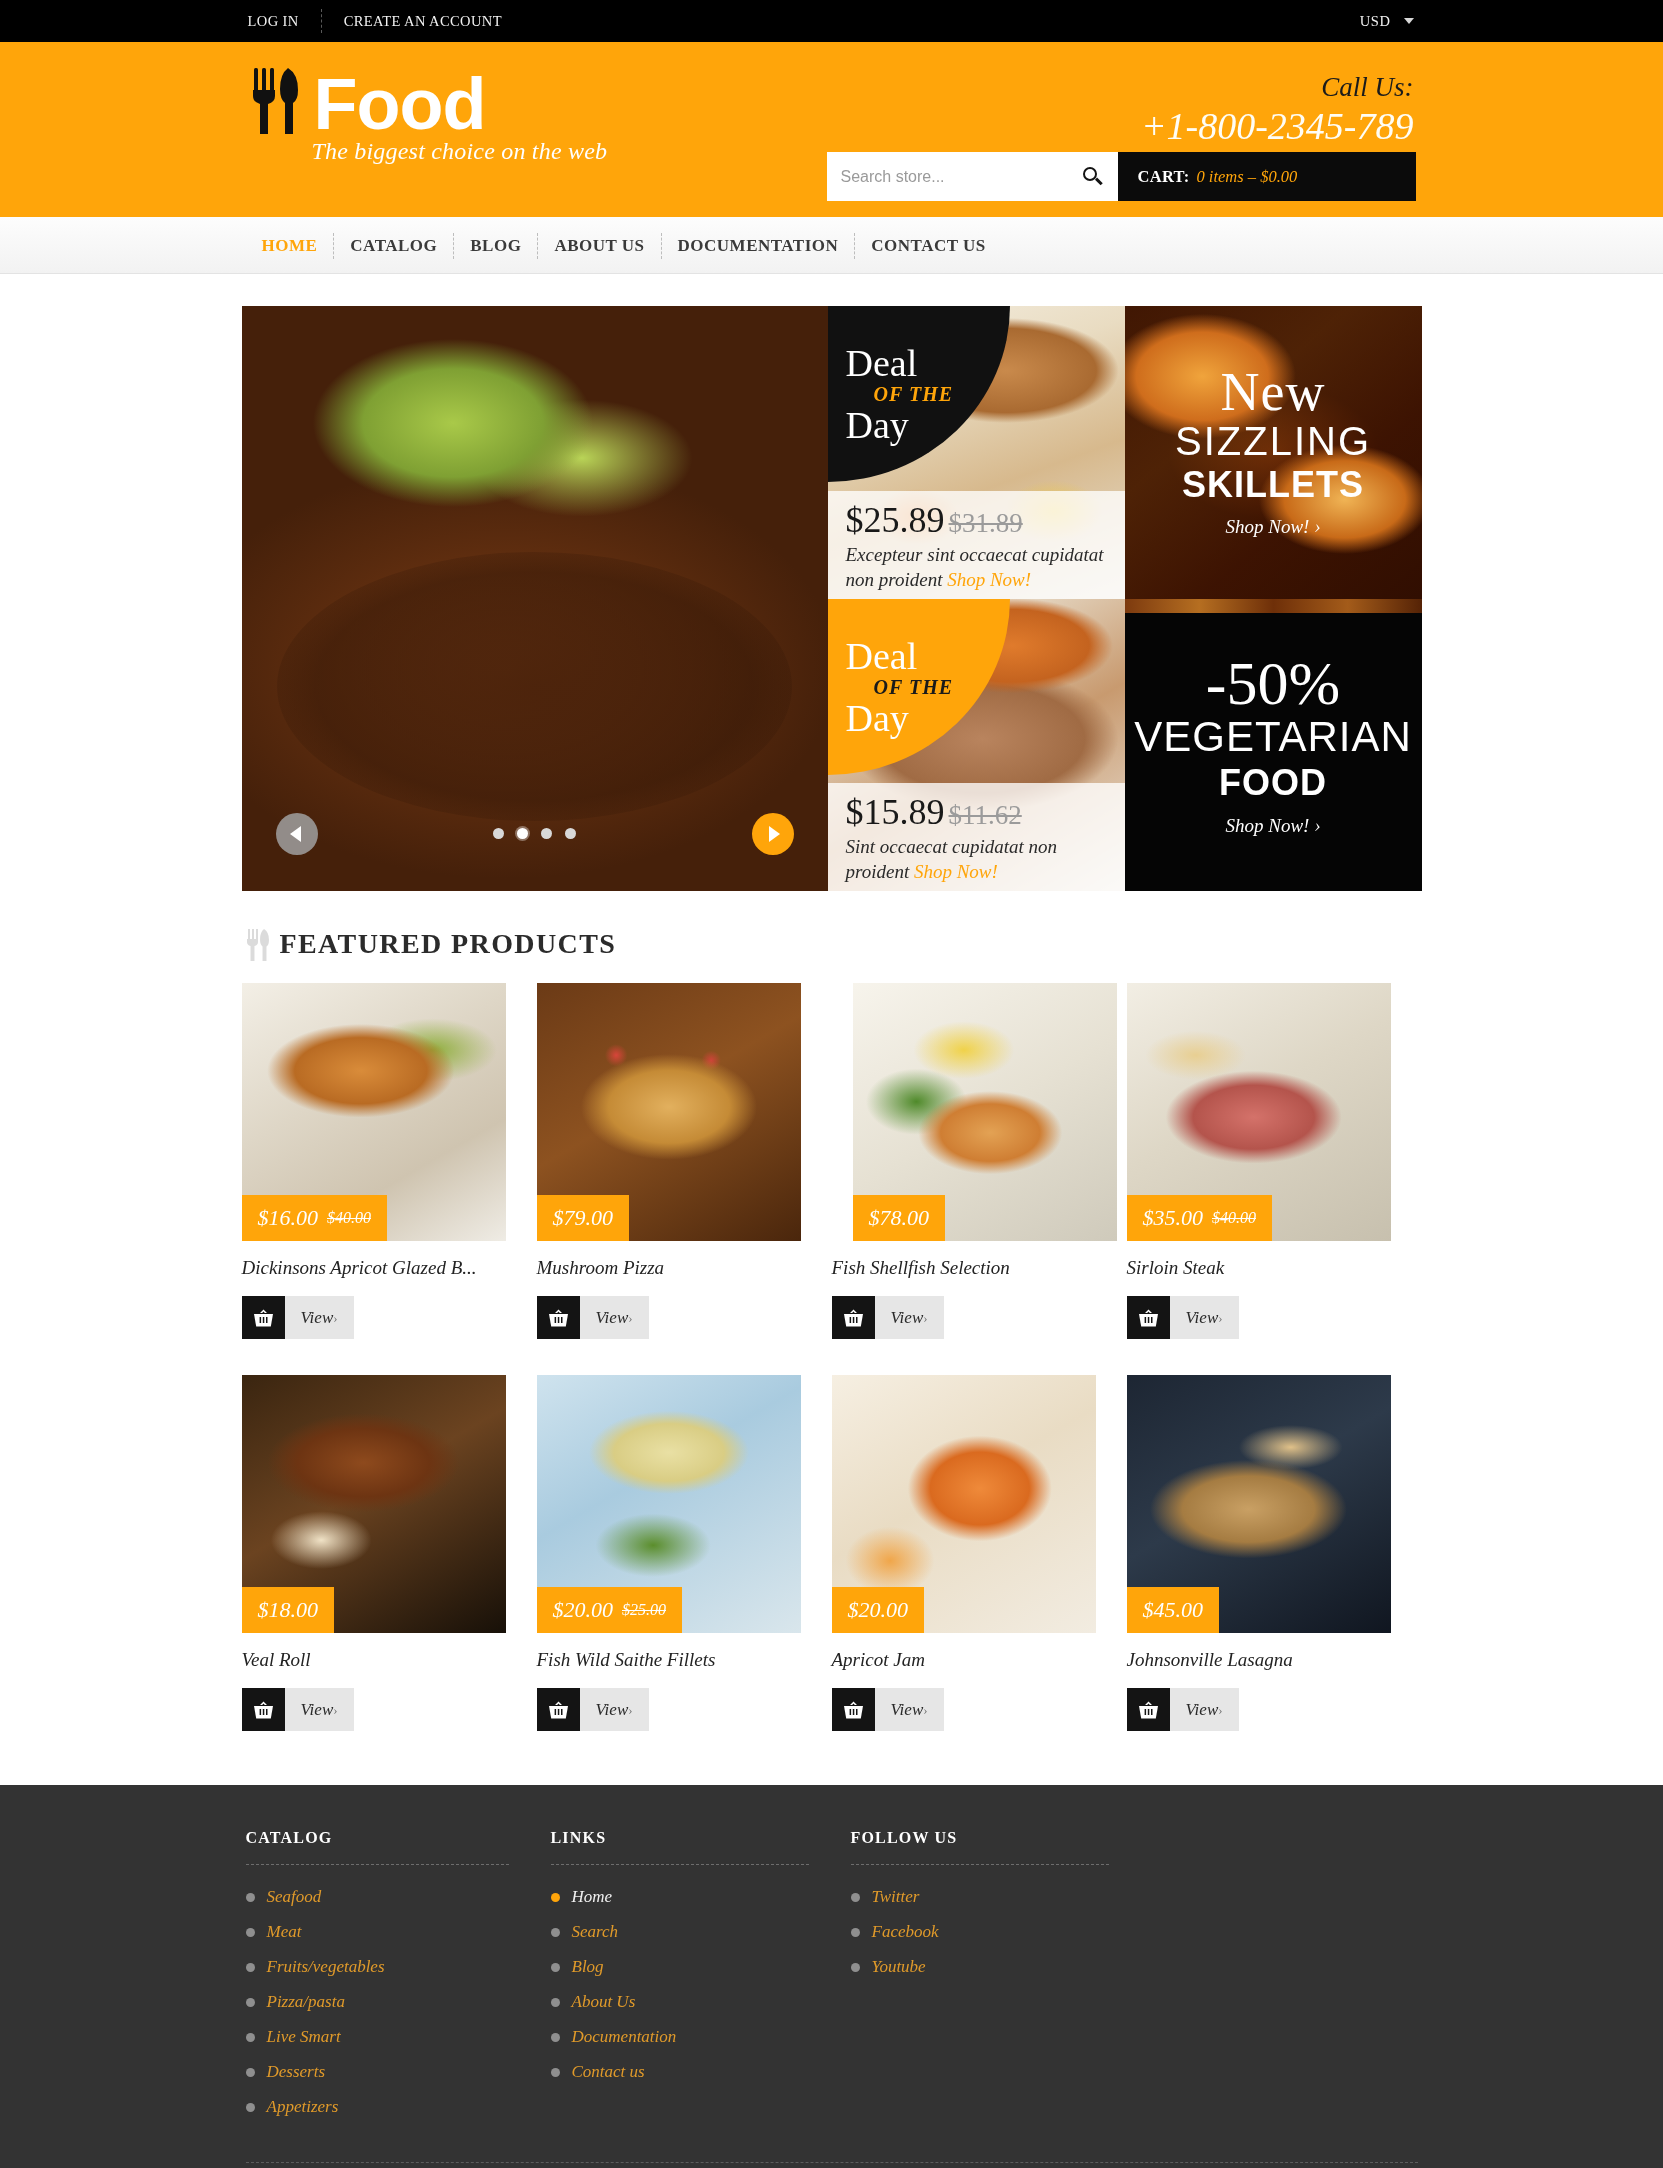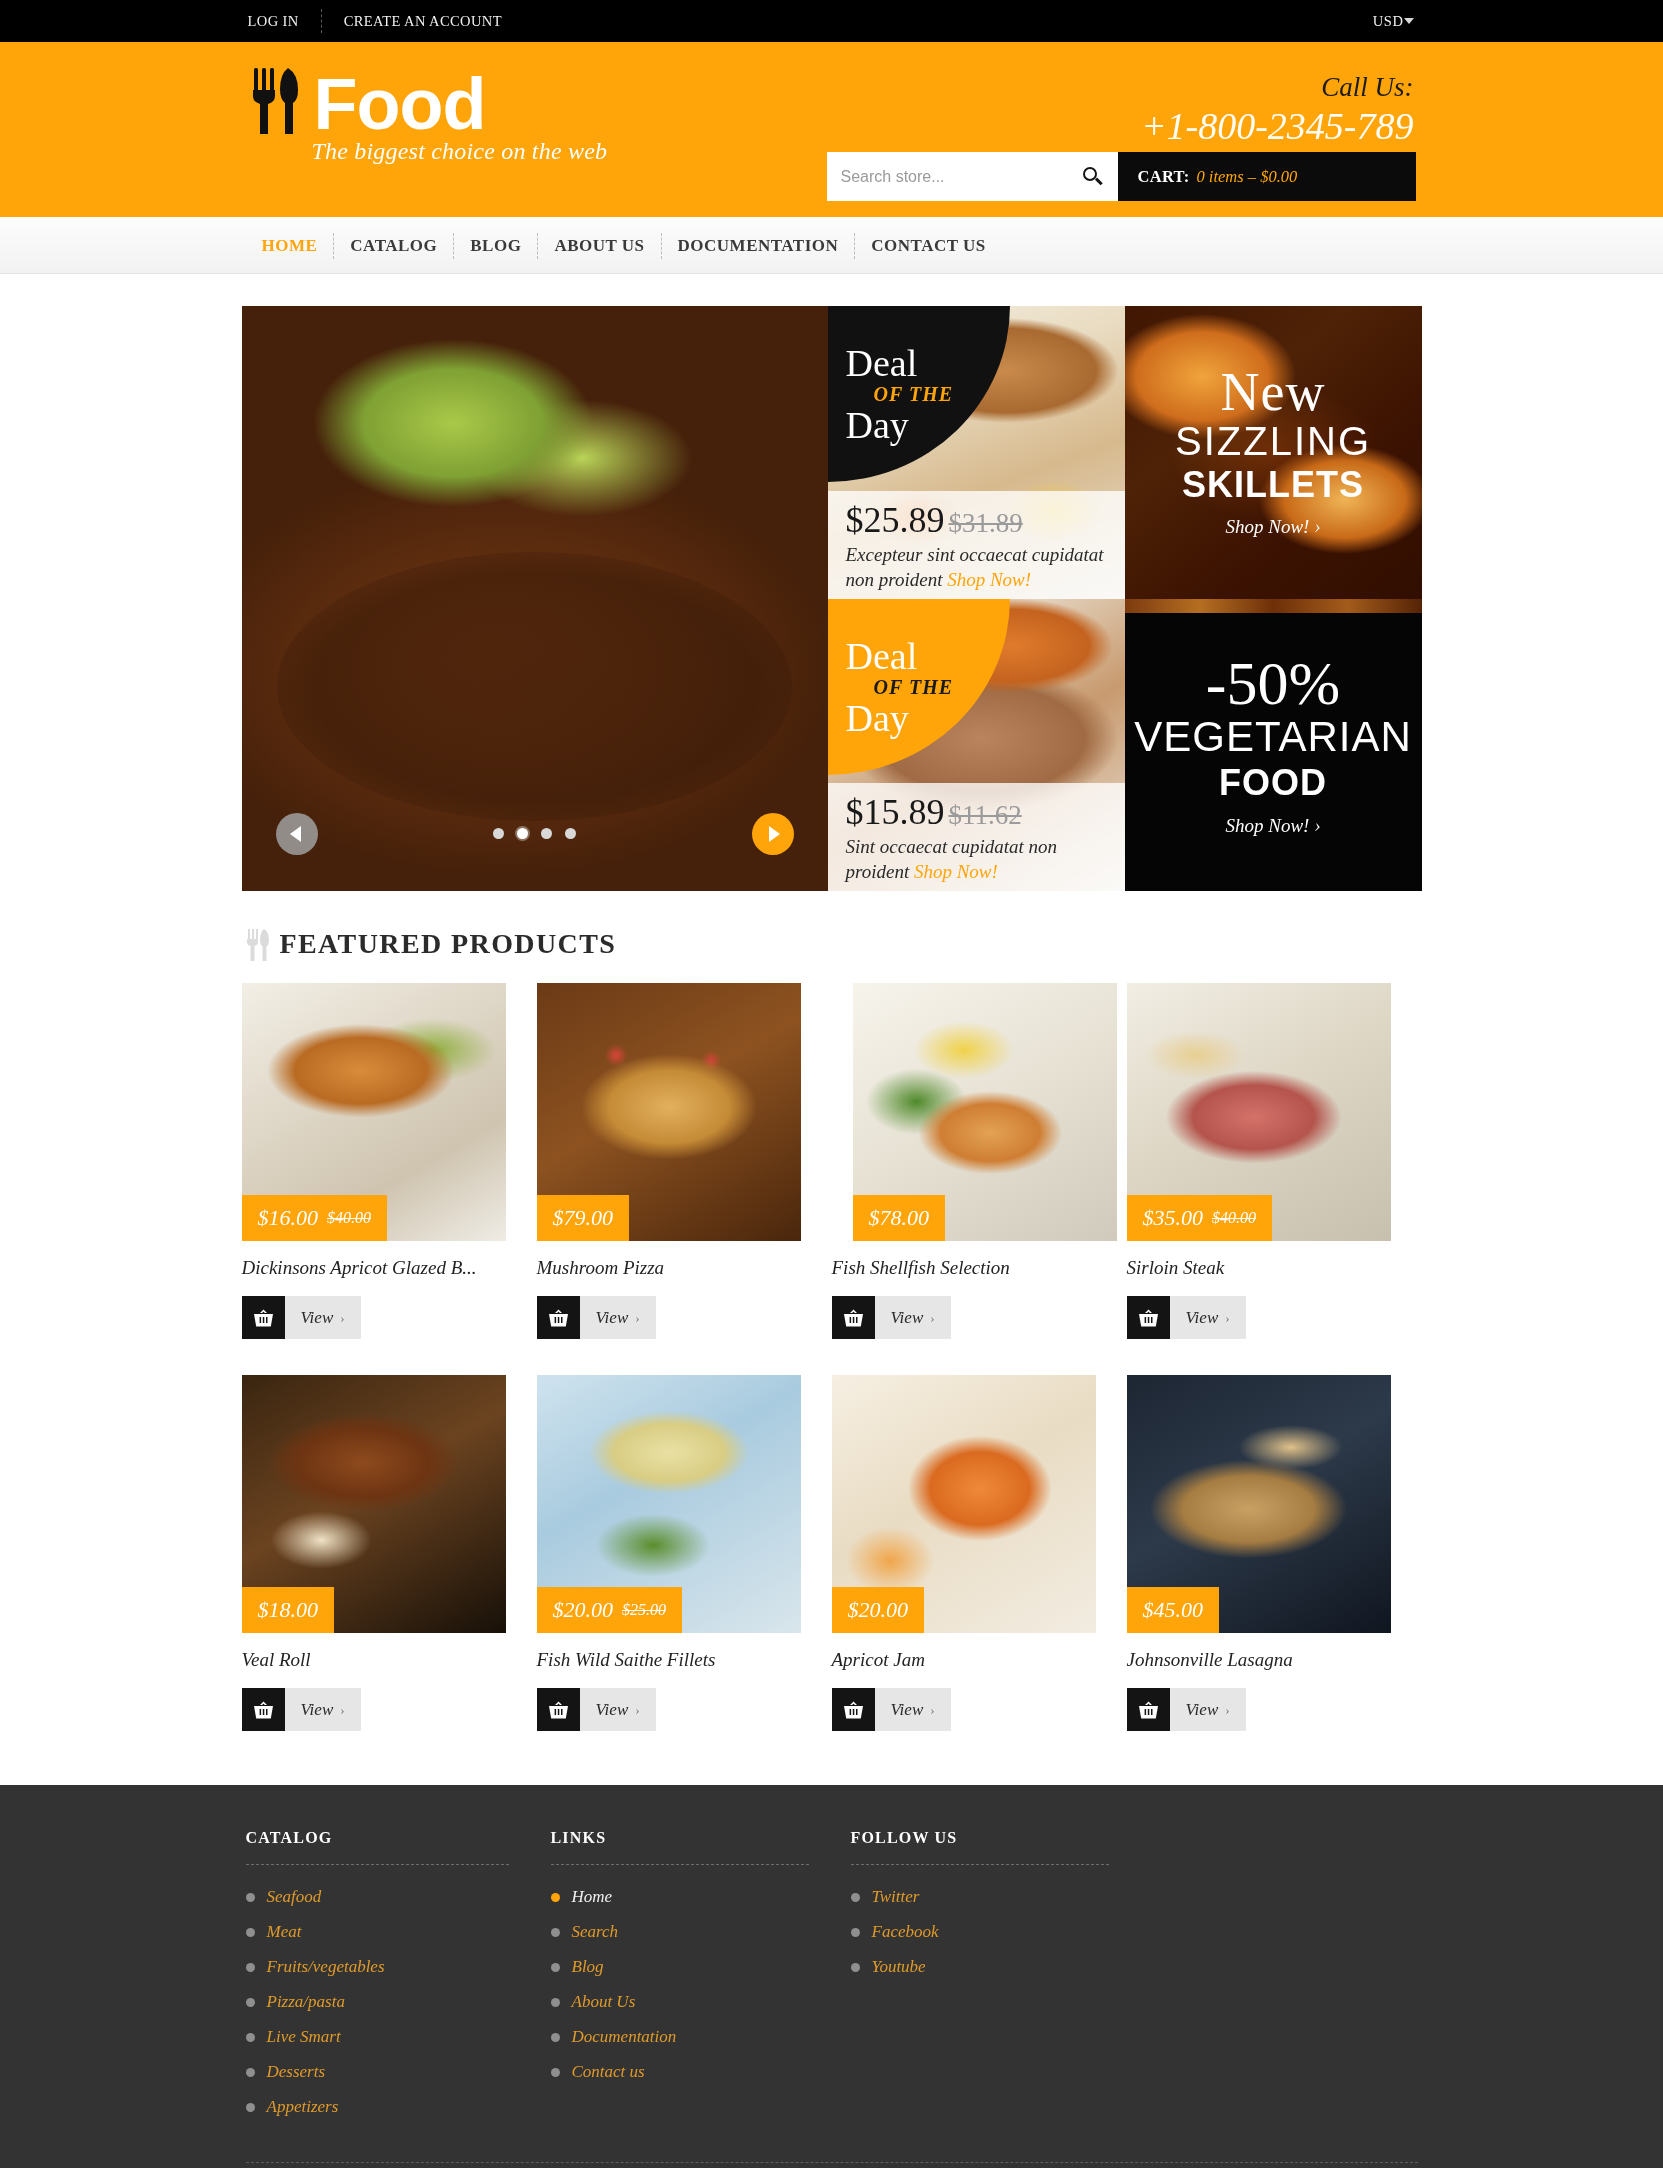--- a/index.html
+++ b/index.html
@@ -17,21 +17,21 @@
   .topbar .container { display:flex; align-items:center; height:42px; }
   .topbar-left { display:flex; align-items:center; gap:0; }
   .topbar a {
     color:#f2f2f2; text-decoration:none; font-size:14.5px;
     font-family:"Liberation Serif", serif; letter-spacing:.4px;
     padding:0 22px; line-height:20px;
   }
   .topbar a.first { padding-left:6px; }
   .vsep { width:1px; height:24px; border-left:1px dashed #595959; }
   .topbar-right { margin-left:auto; display:flex; align-items:center; padding-right:8px;}
-  .currency { color:#f2f2f2; font-size:14.5px; letter-spacing:.6px; display:flex; align-items:center; cursor:pointer;}
+  .currency { color:#f2f2f2; font-size:14.5px; letter-spacing:.6px; display:flex; align-items:center; gap:13px; cursor:pointer;}
   .caret { width:0;height:0;border-left:5px solid transparent;border-right:5px solid transparent;border-top:6px solid #d8d8d8; }
 
   
   .header { background:#FFA50A; height:175px; position:relative; }
   .header .container { height:175px; position:relative; }
   .logo { position:absolute; left:6px; top:22px; }
   .logo-row { display:flex; align-items:flex-end; }
   .cutlery { width:62px; height:72px; position:relative; margin-right:4px; }
   .logo-word { font-family:"Liberation Sans", sans-serif; font-weight:bold; font-size:72px; color:#fff; line-height:64px; letter-spacing:-1px; }
   .tagline { font-family:"Liberation Serif", serif; font-style:italic; font-size:24px; color:#fff; margin-top:2px; margin-left:64px; letter-spacing:.2px;}
@@ -152,21 +152,21 @@
   .products { display:flex; flex-wrap:wrap; margin-top:22px; }
   .prod { width:295px; padding-right:32px; margin-bottom:36px; }
   .prod-img { width:264px; height:258px; position:relative; overflow:hidden; }
   .pr-badge { position:absolute; left:0; bottom:0; background:#FFA50A; height:46px; display:flex; align-items:center; padding:0 16px; }
   .pr-price { font-family:"Liberation Serif", serif; font-size:22px; color:#fff; font-style:italic; }
   .pr-old { font-family:"Liberation Serif", serif; font-size:16px; color:#fff; text-decoration:line-through; margin-left:9px; font-style:italic;}
   .prod-name { font-family:"Liberation Serif", serif; font-style:italic; font-size:19px; color:#232323; margin-top:16px; }
   .prod-actions { display:flex; margin-top:17px; }
   .btn-cart { width:43px;height:43px;background:#141414; display:flex;align-items:center;justify-content:center; cursor:pointer;}
   .basket { width:21px;height:18px; position:relative; }
-  .btn-view { height:43px; background:#e6e6e6; display:flex; align-items:center; padding:0 16px; cursor:pointer; gap:7px;}
+  .btn-view { height:43px; background:#e6e6e6; display:flex; align-items:center; padding:0 16px; cursor:pointer; }
   .btn-view span.lbl { font-family:"Liberation Serif", serif; font-style:italic; font-size:17px; color:#2a2a2a; }
   .btn-view span.chev { font-size:13px; color:#777; }
 
   
   .pimg1{background:radial-gradient(ellipse 120px 60px at 45% 34%,#d98c3a 0%,#b96b23 55%,rgba(0,0,0,0) 78%),radial-gradient(ellipse 90px 44px at 72% 26%,#8fae3c 0%,rgba(143,174,60,0) 72%),linear-gradient(150deg,#f3efe6,#ded6c6 40%,#cfc4b0 70%,#efece5);}
   .pimg2{background:radial-gradient(ellipse 110px 66px at 50% 48%,#e2b05e 0%,#c58b36 55%,rgba(0,0,0,0) 80%),radial-gradient(circle 16px at 30% 28%,#d8453a 0%,rgba(216,69,58,0) 70%),radial-gradient(circle 14px at 66% 30%,#cf4438 0%,rgba(207,68,56,0) 70%),linear-gradient(150deg,#6b3a16,#8d5220 45%,#4a260c);}
   .pimg3{background:radial-gradient(ellipse 70px 40px at 42% 26%,#f0d24a 0%,rgba(240,210,74,0) 72%),radial-gradient(ellipse 90px 52px at 52% 58%,#e3a254 0%,#cf7e33 55%,rgba(0,0,0,0) 80%),radial-gradient(ellipse 70px 46px at 24% 46%,#4f8a2a 0%,rgba(79,138,42,0) 72%),linear-gradient(150deg,#f7f4ec,#e6e1d3 50%,#cfcabb);margin-left:21px;}
   .pimg4{background:radial-gradient(ellipse 110px 58px at 48% 52%,#d4726a 0%,#b4544c 55%,rgba(0,0,0,0) 80%),radial-gradient(ellipse 70px 34px at 26% 28%,#e8cf92 0%,rgba(232,207,146,0) 72%),linear-gradient(150deg,#f2eee4,#ded7c6 45%,#c7c0ae);}
   .pimg5{background:radial-gradient(ellipse 120px 62px at 46% 34%,#8e4a1d 0%,#6d3412 55%,rgba(0,0,0,0) 80%),radial-gradient(ellipse 70px 40px at 30% 64%,#f0e2c6 0%,rgba(240,226,198,0) 72%),linear-gradient(150deg,#3a2510,#6b4320 45%,#171008);}
   .pimg6{background:radial-gradient(ellipse 100px 52px at 50% 30%,#e9e0a4 0%,#d9cd84 55%,rgba(0,0,0,0) 80%),radial-gradient(ellipse 80px 44px at 44% 66%,#5b8e2c 0%,rgba(91,142,44,0) 72%),linear-gradient(150deg,#cfe3ee,#a9cbdf 40%,#d9e6ec);}

